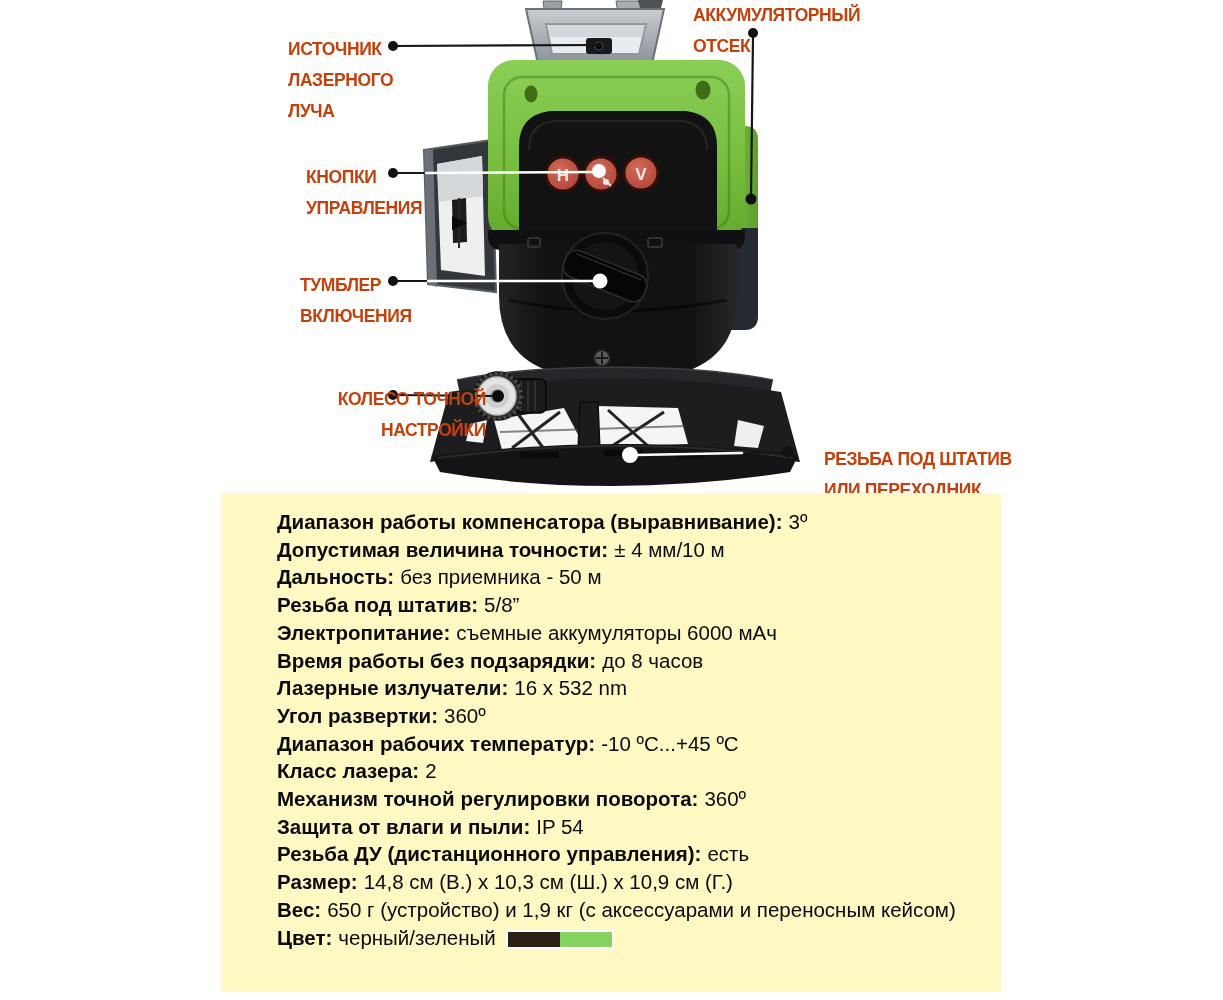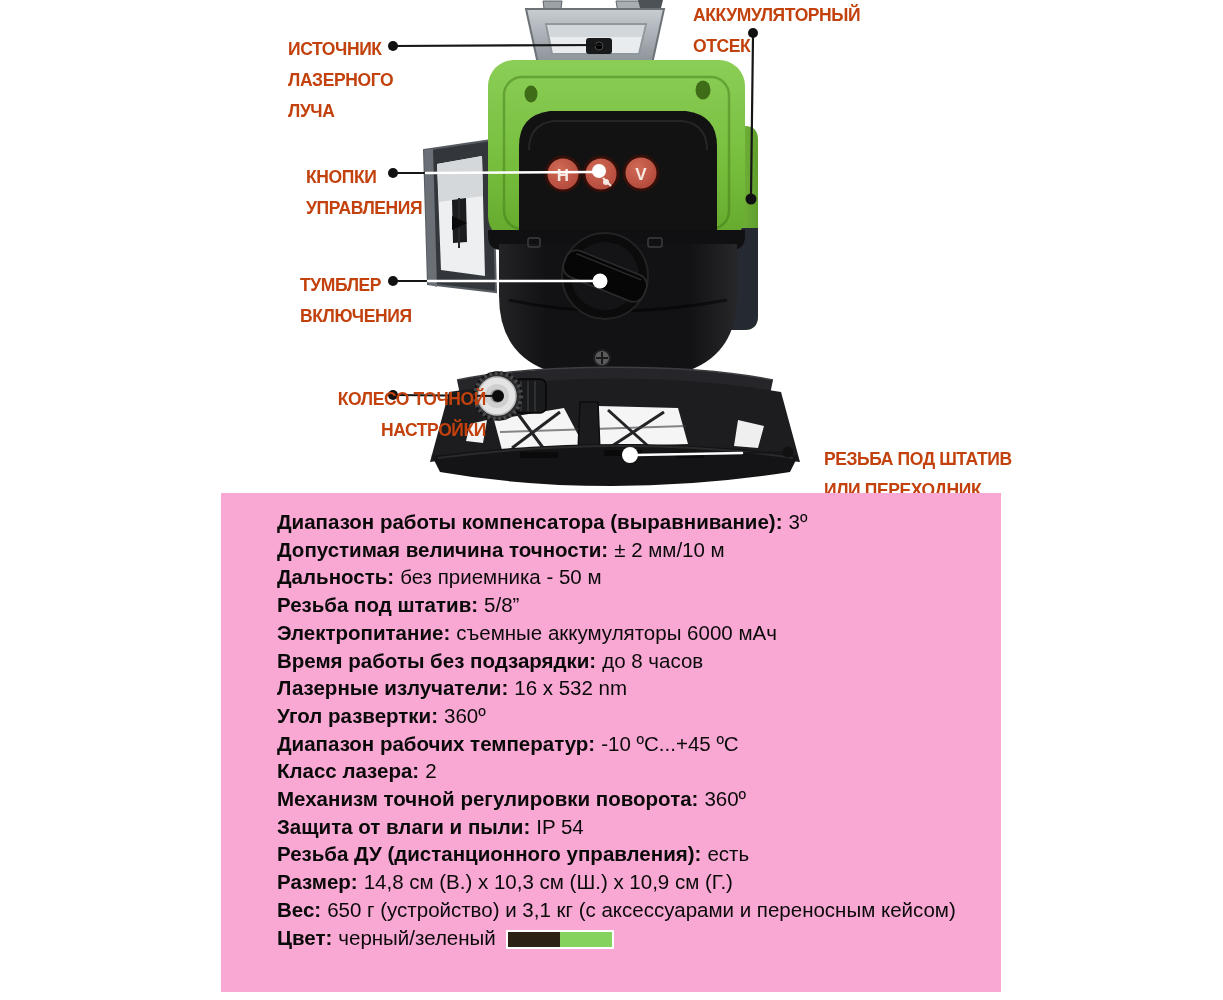--- a/index.html
+++ b/index.html
@@ -7,21 +7,21 @@
          font-family:"Liberation Sans", sans-serif;}
   .device-svg{position:absolute;left:0;top:0;}
   .callout{position:absolute;font-weight:700;font-size:17.5px;line-height:31px;
            color:#c2410c;letter-spacing:-0.4px;text-transform:uppercase;}
   .c-laser{left:288px;top:34px;width:152px;}
   .c-batt{left:693px;top:0px;width:172px;}
   .c-btn{left:284px;top:162px;width:130px;margin-left:22px;}
   .c-toggle{left:300px;top:270px;width:120px;}
   .c-wheel{left:300px;top:384px;width:186px;text-align:right;}
   .c-thread{left:824px;top:432px;width:190px;margin-top:12px;}
-  .spec-panel{position:absolute;left:221px;top:493px;width:780px;height:499px;background:#f9a8d4;}
+  .spec-panel{position:absolute;left:221px;top:493px;width:780px;height:499px;background:#fef9c3;}
   .spec-list{position:absolute;left:56px;top:15px;right:12px;}
   .spec-row{font-size:20.5px;line-height:27.7px;color:#0a0a0a;white-space:nowrap;}
   .spec-row b{font-weight:700;margin-right:6px;}
   .swatch{display:none;vertical-align:-2px;margin-left:10px;width:104px;height:15px;
           border:2px solid #ffffff;line-height:0;}
   .sw-half{display:inline-block;width:52px;height:15px;}
 </style>
 </head>
 <body>
 
@@ -200,21 +200,21 @@
   <div class="callout c-toggle">ТУМБЛЕР ВКЛЮЧЕНИЯ</div>
   <div class="callout c-wheel">КОЛЕСО ТОЧНОЙ НАСТРОЙКИ</div>
   <div class="callout c-thread">РЕЗЬБА ПОД ШТАТИВ ИЛИ ПЕРЕХОДНИК</div>
 
   <div class="spec-panel">
     <div class="spec-list">
         <div class="spec-row">
     <b>Диапазон работы компенсатора (выравнивание):</b><span>3º</span>
   </div>
         <div class="spec-row">
-    <b>Допустимая величина точности:</b><span>± 2 мм/10 м</span>
+    <b>Допустимая величина точности:</b><span>± 4 мм/10 м</span>
   </div>
         <div class="spec-row">
     <b>Дальность:</b><span>без приемника - 50 м</span>
   </div>
         <div class="spec-row">
     <b>Резьба под штатив:</b><span>5/8”</span>
   </div>
         <div class="spec-row">
     <b>Электропитание:</b><span>съемные аккумуляторы 6000 мАч</span>
   </div>
@@ -239,21 +239,21 @@
         <div class="spec-row">
     <b>Защита от влаги и пыли:</b><span>IP 54</span>
   </div>
         <div class="spec-row">
     <b>Резьба ДУ (дистанционного управления):</b><span>есть</span>
   </div>
         <div class="spec-row">
     <b>Размер:</b><span>14,8 см (В.) x 10,3 см (Ш.) x 10,9 см (Г.)</span>
   </div>
         <div class="spec-row">
-    <b>Вес:</b><span>650 г (устройство) и 3,1 кг (с аксессуарами и переносным кейсом)</span>
+    <b>Вес:</b><span>650 г (устройство) и 1,9 кг (с аксессуарами и переносным кейсом)</span>
   </div>
         <div class="spec-row">
     <b>Цвет:</b><span>черный/зеленый</span><span class="swatch" style="display: inline-block;"><span class="sw-half" style="background: rgb(43, 33, 21);"></span><span class="sw-half" style="background: rgb(133, 210, 95);"></span></span>
   </div>
       </div>
   </div>
 
 </div>
 
 </body></html>

